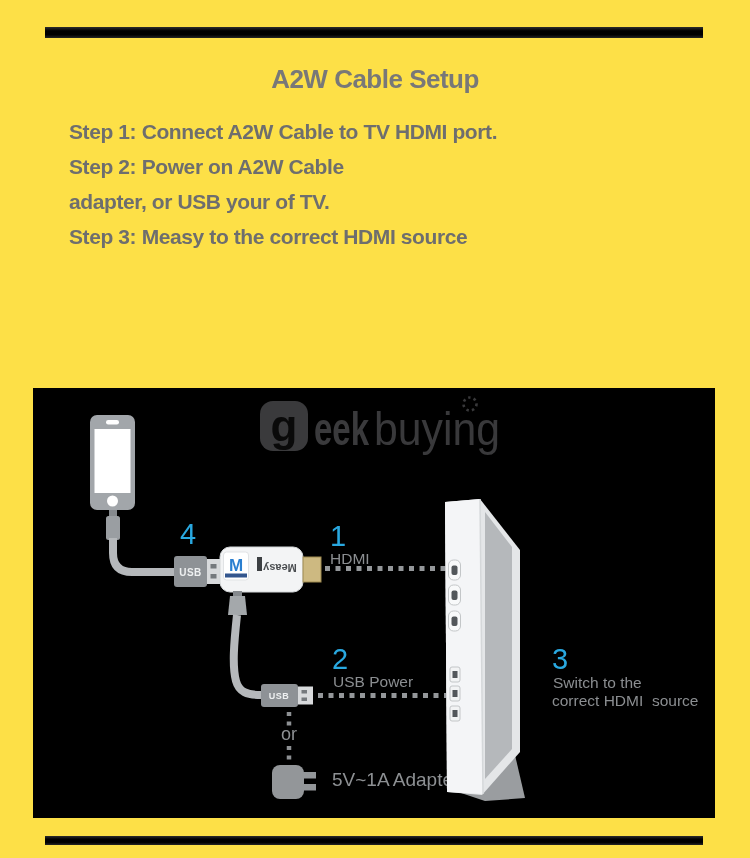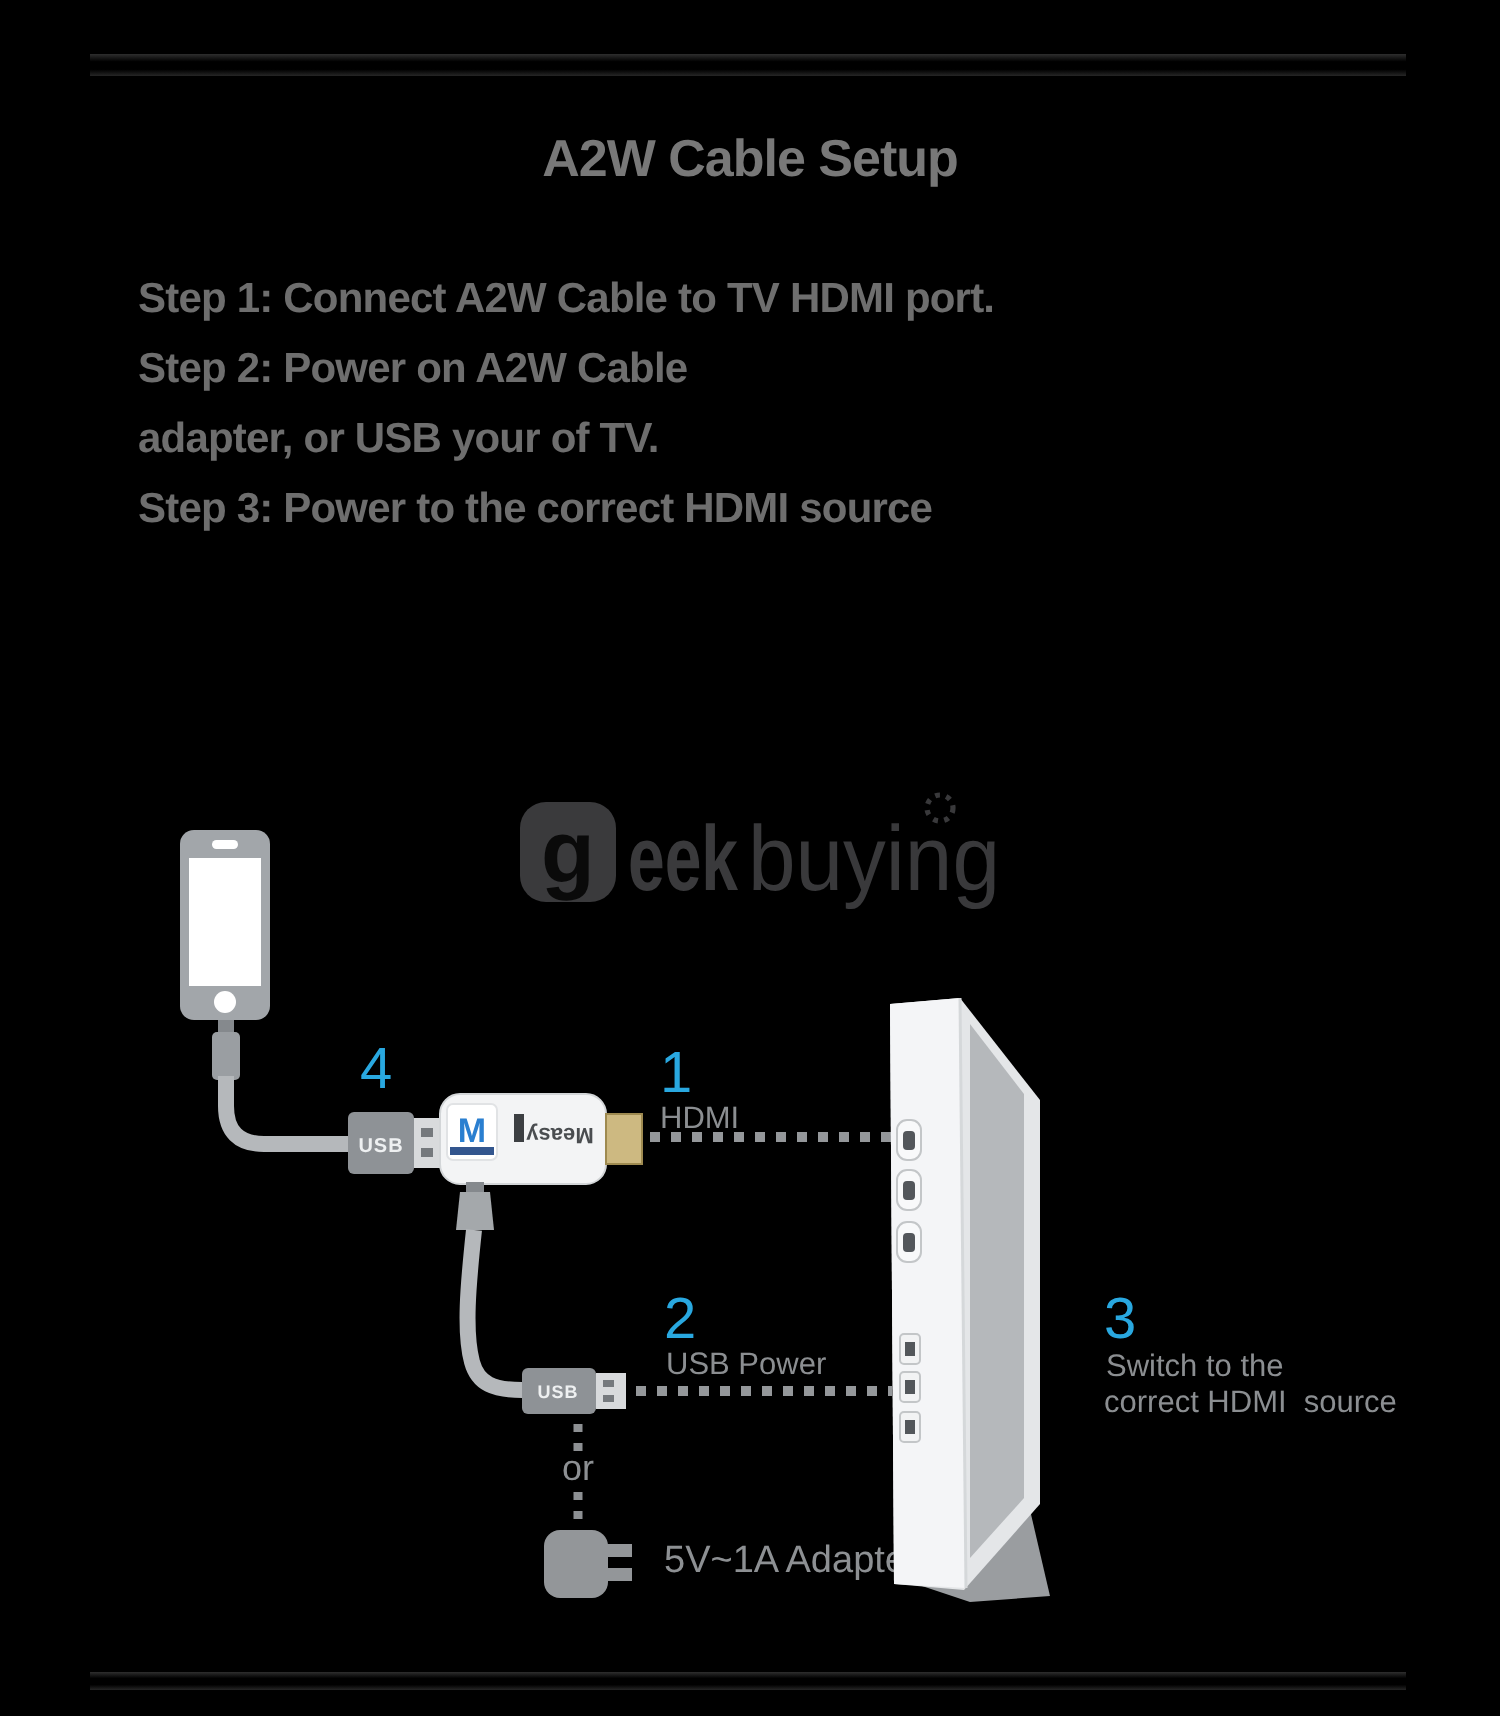--- a/index.html
+++ b/index.html
@@ -1,27 +1,27 @@
 <!DOCTYPE html>
 <html><head>
 <meta charset="utf-8">
 <style>
   html,body{margin:0;padding:0;background:#ffffff;}
   .page{
-    position:relative;width:750px;height:858px;background:#000000;overflow:hidden;
+    position:relative;width:750px;height:858px;background:#fde047;overflow:hidden;
     font-family:"Liberation Sans",sans-serif;
   }
   .bar{position:absolute;left:45px;width:658px;background:linear-gradient(180deg,#2e2e2e 0%,#000 35%,#000 70%,#262626 100%);}
   .bar.top{top:27px;height:11px;}
   .bar.bottom{top:836px;height:9px;}
   .title{
     position:absolute;top:64px;left:0;width:750px;margin:0;
     text-align:center;font-size:26px;font-weight:700;color:#787878;letter-spacing:-0.5px;
   }
-  .steps{position:absolute;top:132px;left:69px;width:650px;color:#6e6e6e;}
+  .steps{position:absolute;top:114px;left:69px;width:650px;color:#6e6e6e;}
   .steps .line{white-space:nowrap;font-size:21px;font-weight:700;letter-spacing:-0.4px;line-height:35px;height:35px;}
   .diagram{position:absolute;left:33px;top:388px;width:682px;height:430px;background:#000;}
   .diagram svg{display:block;}
   text{font-family:"Liberation Sans",sans-serif;}
   .num{fill:#29a8e0;font-size:29px;}
   .cap{fill:#8b8e91;font-size:15.5px;}
   .plug-label{fill:#eef0f1;font-weight:700;}
 </style>
 </head>
 <body>
@@ -29,21 +29,21 @@
 <div class="page">
 
   <div class="bar top"></div>
 
   <h1 class="title">A2W Cable Setup</h1>
 
   <div class="steps">
     <div class="line">Step 1: Connect A2W Cable to TV HDMI port.</div>
     <div class="line">Step 2: Power on A2W Cable</div>
     <div class="line">adapter, or USB your of TV.</div>
-    <div class="line">Step 3: Power to the correct HDMI source</div>
+    <div class="line">Step 3: Measy to the correct HDMI source</div>
   </div>
 
   <div class="diagram">
     <svg width="682" height="430" viewBox="0 0 682 430" xmlns="http://www.w3.org/2000/svg">
 
       <g>
         <rect x="227" y="13" width="48" height="50" rx="13" fill="#3a3a3c"></rect>
         <text x="251" y="53" font-size="44" font-weight="700" fill="#0a0a0a" text-anchor="middle">g</text>
         <text x="281" y="57" font-size="46" font-weight="700" fill="#3a3a3c" textLength="55" lengthAdjust="spacingAndGlyphs">eek</text>
         <text x="341" y="57" font-size="46" font-weight="400" fill="#39393b" textLength="126" lengthAdjust="spacingAndGlyphs">buying</text>

